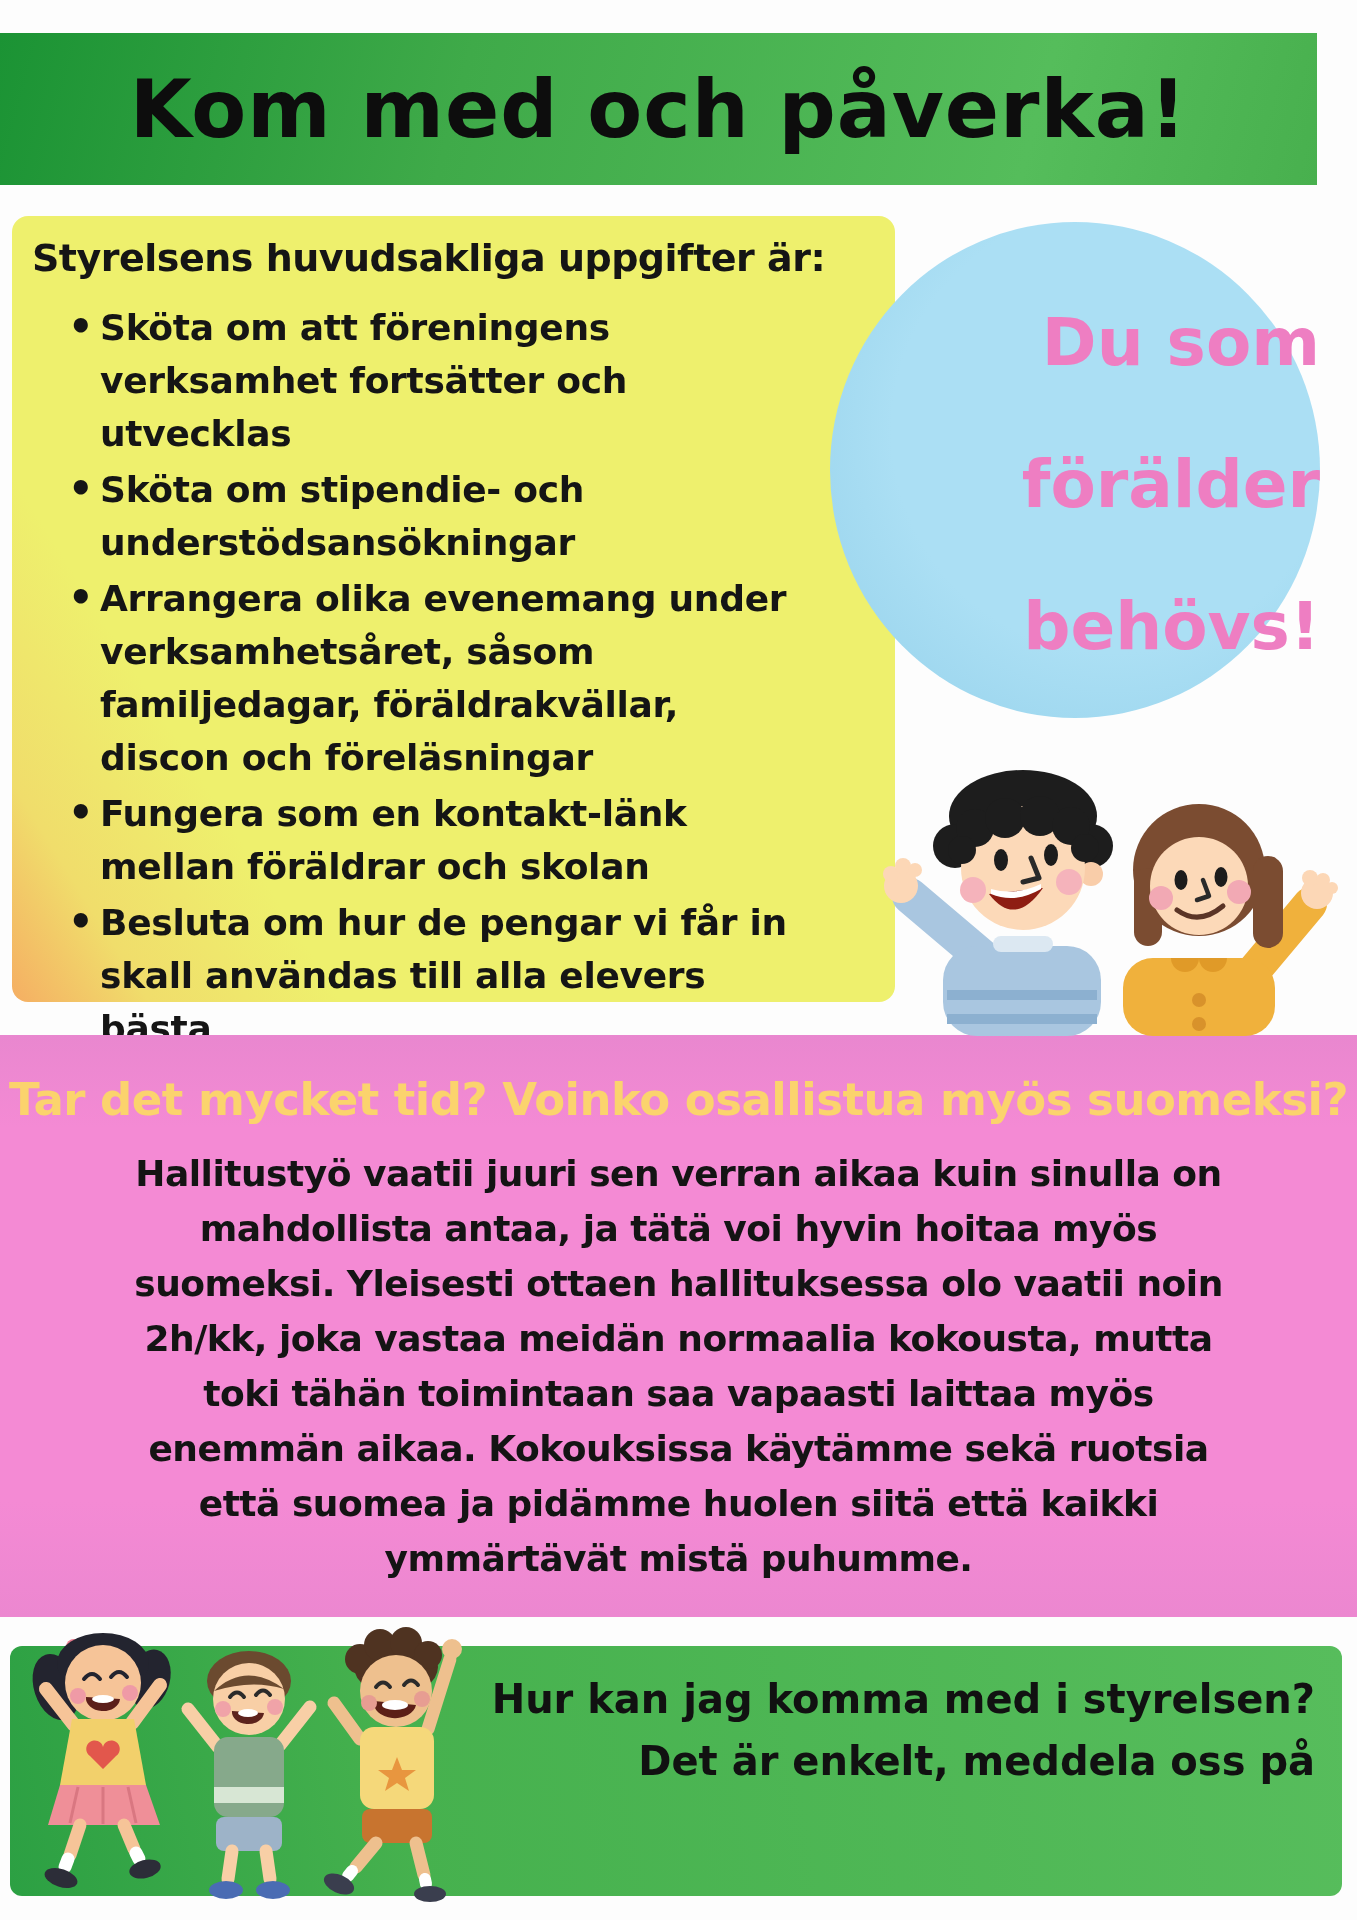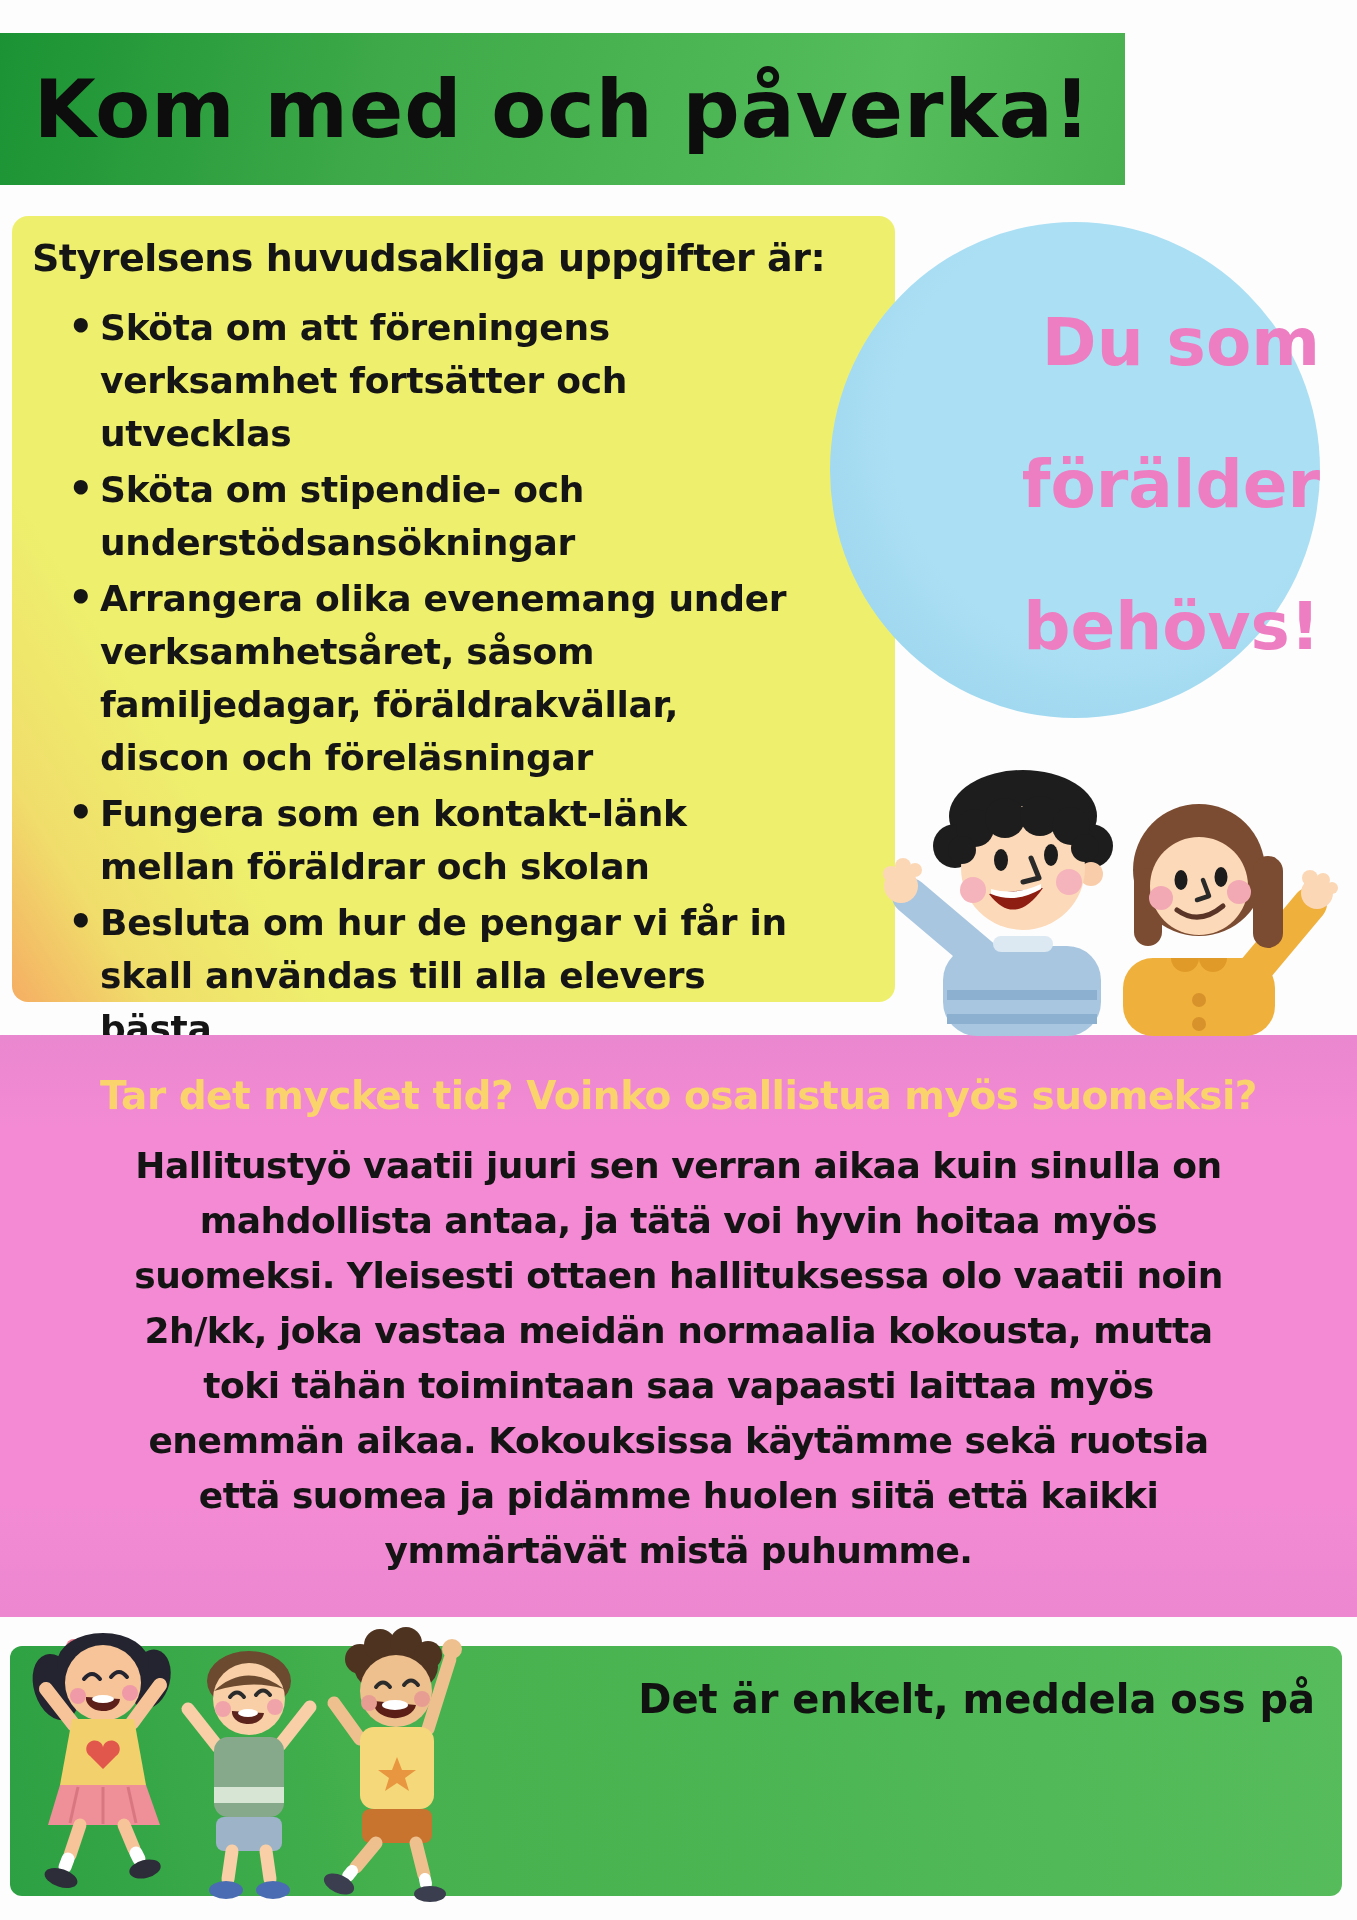--- a/index.html
+++ b/index.html
@@ -3,21 +3,21 @@
 <meta charset="utf-8">
 <style>
   html,body { margin:0; padding:0; background:#ffffff; }
   .page {
     position:relative; width:1357px; height:1920px; overflow:hidden;
     background:#fdfdfd;
     font-family:"DejaVu Sans","Liberation Sans",sans-serif;
   }
   
   .header-band {
-    position:absolute; left:0; top:33px; width:1125px; height:152px;
+    position:absolute; left:0; top:33px; width:1317px; height:152px;
     background:linear-gradient(105deg,#1b9334 0%,#3faa49 35%,#55bd5b 78%,#48b04e 100%);
     display:flex; align-items:center; justify-content:center;
   }
   .header-title {
     margin:0; font-size:80px; font-weight:700; color:#0d0d0d; letter-spacing:1px;
     white-space:nowrap;
   }
   
   .tasks-box {
     position:absolute; left:12px; top:216px; width:883px; height:786px;
@@ -42,21 +42,21 @@
     box-sizing:border-box; padding-top:30px;
   }
   .bubble-line { font-size:66px; line-height:142px; font-weight:700; color:#ee7ec2; white-space:nowrap; }
   
   .pink-section {
     position:absolute; left:0; top:1035px; width:1357px; height:582px;
     background:linear-gradient(180deg,#e987cf 0%,#f48ad4 16%,#f48ad4 80%,#ec87d0 100%);
     box-sizing:border-box; padding-top:38px;
   }
   .pink-heading {
-    margin:0; text-align:center; font-size:39px; font-weight:700;
+    margin:0; text-align:center; font-size:45px; font-weight:700;
     color:#fbd36d; white-space:nowrap; letter-spacing:-0.5px;
   }
   .pink-body {
     margin:20px 0 0 0; text-align:center; font-size:36px; line-height:55px;
     font-weight:700; color:#141414; white-space:pre-line; letter-spacing:-0.5px;
   }
   
   .footer-band {
     position:absolute; left:10px; top:1646px; width:1332px; height:250px;
     border-radius:12px;
@@ -113,20 +113,21 @@
 suomeksi. Yleisesti ottaen hallituksessa olo vaatii noin
 2h/kk, joka vastaa meidän normaalia kokousta, mutta
 toki tähän toimintaan saa vapaasti laittaa myös
 enemmän aikaa. Kokouksissa käytämme sekä ruotsia
 että suomea ja pidämme huolen siitä että kaikki
 ymmärtävät mistä puhumme.</p>
   </div>
 
   <div class="footer-band"></div>
   <div class="footer-text">
+    <div class="footer-line">Hur kan jag komma med i styrelsen?</div>
     <div class="footer-line">Det är enkelt, meddela oss på</div>
   </div>
 
   <svg class="waving-kids" viewBox="0 0 490 308" aria-hidden="true">
     <g>
       <path d="M140 240 L55 168" stroke="#a9c6e0" stroke-width="36" stroke-linecap="round" fill="none"></path>
       <circle cx="46" cy="158" r="17" fill="#fcd7b6"></circle>
       <circle cx="36" cy="146" r="8" fill="#fcd7b6"></circle>
       <circle cx="48" cy="138" r="8" fill="#fcd7b6"></circle>
       <circle cx="60" cy="142" r="7" fill="#fcd7b6"></circle>

